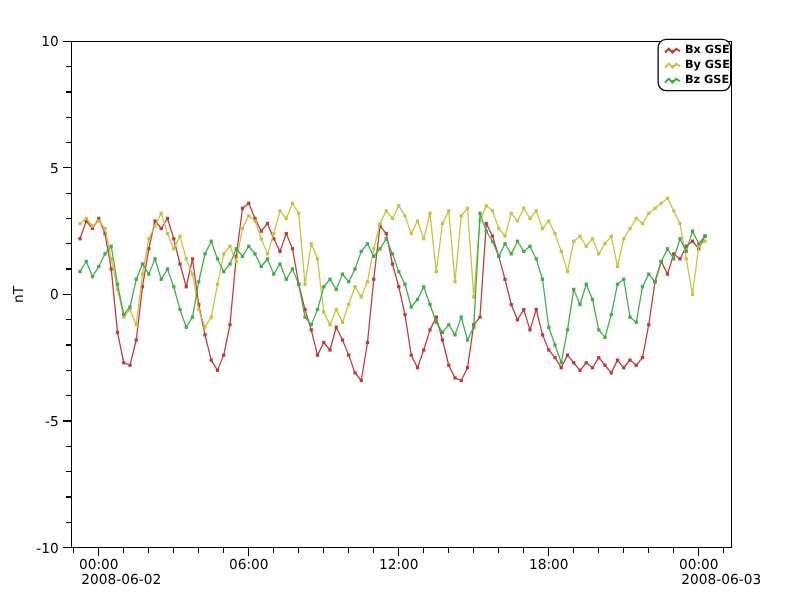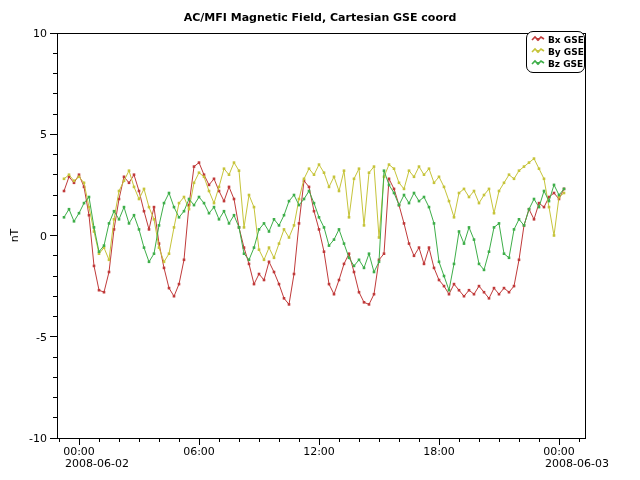--- a/index.html
+++ b/index.html
@@ -7,30 +7,29 @@
         font-family:"DejaVu Sans",sans-serif;overflow:hidden;}
   .chart-title{position:absolute;top:11px;left:0;width:640px;text-align:center;
         font-size:11px;font-weight:bold;color:#000;}
   .y-axis-label{position:absolute;left:8px;top:229px;font-size:11px;color:#000;
         transform:rotate(-90deg);transform-origin:center;}
   svg.plot{position:absolute;left:0;top:0;}
   .legend{position:absolute;left:526px;top:31px;width:59px;height:42px;
         box-sizing:border-box;border:1px solid #000;border-radius:7px;background:#fff;
         display:flex;flex-direction:column;justify-content:space-evenly;
         padding:1px 2px 1px 4px;}
-  .legend-item{display:flex;align-items:flex-start;gap:3px;font-size:9px;
+  .legend-item{display:flex;align-items:flex-end;gap:3px;font-size:9px;
         font-weight:bold;color:#000;line-height:10px;white-space:nowrap;}
   .legend-item svg{flex:0 0 auto;}
 </style>
 </head>
 <body>
 
 <div class="page">
 
-  <div class="chart-title">AC/MFI  Magnetic Field, Cartesian GSE coord</div>
 
   <div class="y-axis-label">nT</div>
 
   <svg class="plot" id="plot-svg" width="640" height="480">
       <rect x="57" y="33" width="528" height="405" fill="none" stroke="#000" shape-rendering="crispEdges"></rect>
       <g stroke="#000" stroke-width="1" shape-rendering="crispEdges">
         <line x1="50" y1="438" x2="57" y2="438"></line>
         <line x1="53" y1="417.75" x2="57" y2="417.75"></line>
         <line x1="53" y1="397.5" x2="57" y2="397.5"></line>
         <line x1="53" y1="377.25" x2="57" y2="377.25"></line>

